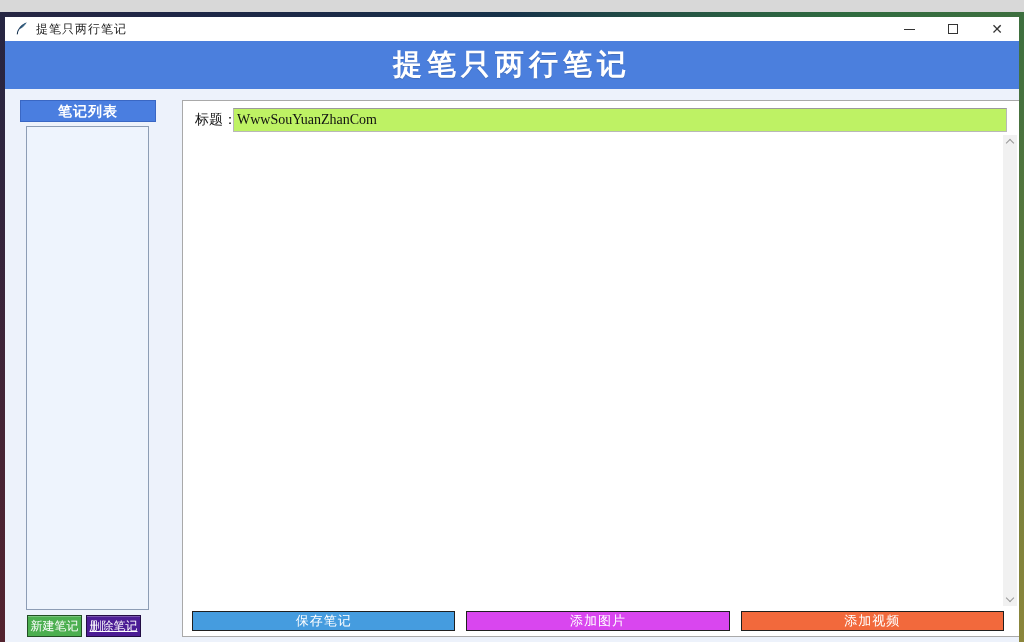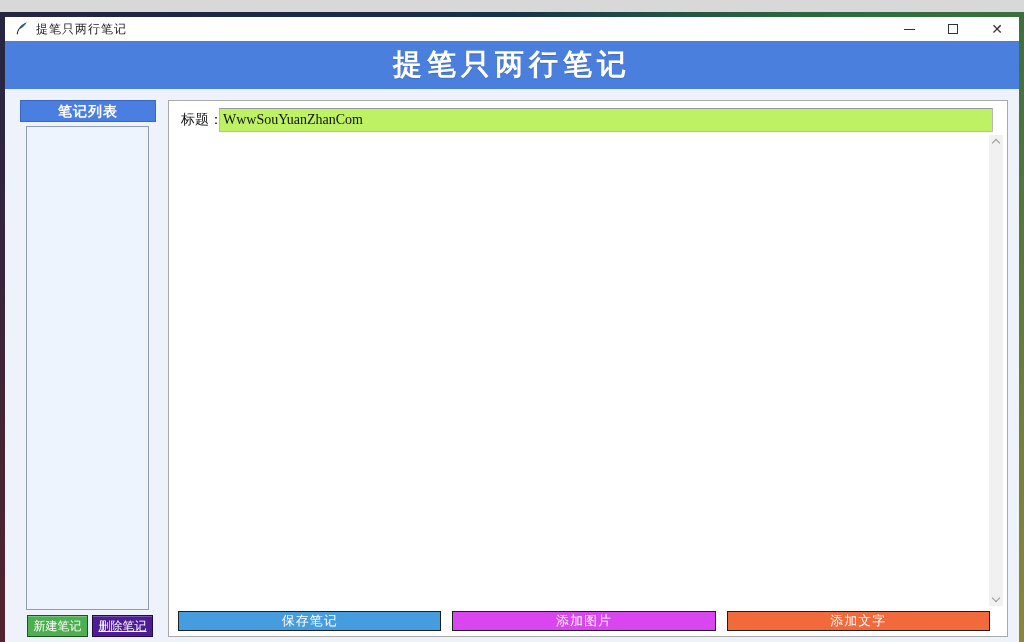--- a/index.html
+++ b/index.html
@@ -25,25 +25,25 @@
   
   .banner { height:48px; background:#4b7fdd; display:flex; align-items:center; justify-content:center; }
   .banner-title { color:#ffffff; font-family:"DejaVu Serif", serif; font-size:29px; font-weight:600; letter-spacing:5px; text-shadow:0 1px 1px rgba(0,0,0,0.15); }
 
   
   .body { position:relative; height:560px; background:#edf2fb; }
 
   
   .sidebar-header { position:absolute; left:15px; top:11px; width:136px; height:22px; background:#4a7ee0; border:1px solid #3a67c4; color:#fff; font-size:14px; font-weight:bold; text-align:center; line-height:20px; letter-spacing:1px; }
   .listbox { position:absolute; left:21px; top:37px; width:123px; height:484px; background:#eef4fd; border:1px solid #8d9db5; }
-  .sidebar-btns { position:absolute; left:22px; top:526px; width:126px; height:22px; display:flex; gap:4px; }
+  .sidebar-btns { position:absolute; left:22px; top:526px; width:114px; height:22px; display:flex; gap:4px; }
   .sbtn { flex:1; height:22px; color:#ffffff; font-size:12px; border:1px solid rgba(0,0,0,0.55); display:flex; align-items:center; justify-content:center; cursor:pointer; white-space:nowrap; box-shadow:inset 0 1px 0 rgba(255,255,255,0.25); }
 
   
-  .main-panel { position:absolute; left:163px; top:11px; width:840px; height:537px; background:#ffffff; border:1px solid #a9a9a9; }
+  .main-panel { position:absolute; left:177px; top:11px; width:840px; height:537px; background:#ffffff; border:1px solid #a9a9a9; }
   .title-label { position:absolute; left:12px; top:10px; font-family:"Liberation Serif", serif; font-size:14px; color:#111; }
   .title-entry { position:absolute; left:50px; right:14px; top:7px; height:24px; border:1px solid #b8b8b8; border-top-color:#9a9a9a; background:#bef264; font-family:"Liberation Serif", serif; font-size:14px; color:#111; padding:2px 3px; outline:none; }
   .editor { position:absolute; left:4px; top:34px; right:19px; bottom:30px; border:none; resize:none; outline:none; background:#ffffff; font-family:"Liberation Serif", serif; font-size:14px; }
   .scrollbar { position:absolute; right:4px; top:34px; bottom:30px; width:14px; background:#f1f1f1; display:flex; flex-direction:column; justify-content:space-between; align-items:center; padding:5px 0; }
   .chev { width:6px; height:6px; border-right:1.6px solid #979797; border-bottom:1.6px solid #979797; }
   .chev-up { transform:rotate(-135deg); }
   .chev-down { transform:rotate(45deg); }
   .action-btns { position:absolute; left:9px; right:17px; bottom:5px; height:20px; display:flex; gap:11px; }
   .abtn { flex:1; height:20px; color:#ffffff; font-size:13px; border:1px solid #1f1f1f; display:flex; align-items:center; justify-content:center; cursor:pointer; letter-spacing:1px; }
 </style>
@@ -90,19 +90,19 @@
         <span class="title-label">标题：</span>
         <input class="title-entry" type="text" value="WwwSouYuanZhanCom" style="">
         <textarea class="editor" value="" style=""></textarea>
         <div class="scrollbar">
           <span class="chev chev-up"></span>
           <span class="chev chev-down"></span>
         </div>
         <div class="action-btns">
           <div class="abtn" style="background-color: rgb(69, 156, 223);">保存笔记</div>
           <div class="abtn" style="background-color: #d946ef;">添加图片</div>
-          <div class="abtn" style="background-color: rgb(242, 105, 60);">添加文字</div>
+          <div class="abtn" style="background-color: rgb(242, 105, 60);">添加视频</div>
         </div>
       </div>
 
     </div>
   </div>
 </div>
 
 </body></html>

